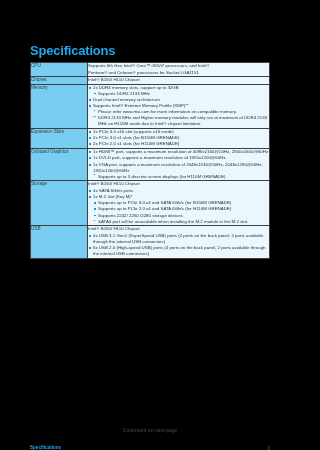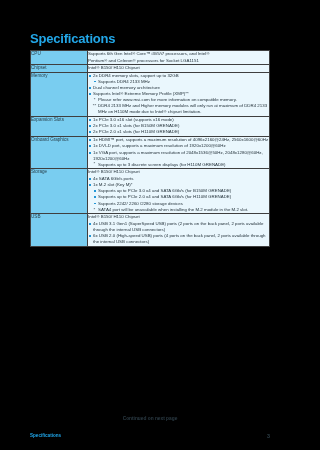--- a/index.html
+++ b/index.html
@@ -11,21 +11,21 @@
     width: 300px;
     height: 450px;
     overflow: hidden;
     font-family: "Liberation Sans", sans-serif;
     color: #1b2b33;
     position: relative;
   }
 
   .page {
     position: absolute;
-    left: 0; top: 4px;
+    left: 0; top: 16px;
     width: 300px;
     height: 336px;
     background: #000000;
   }
 
   .title {
     position: absolute;
     left: 30px;
     top: 28px;
     font-size: 13px;

